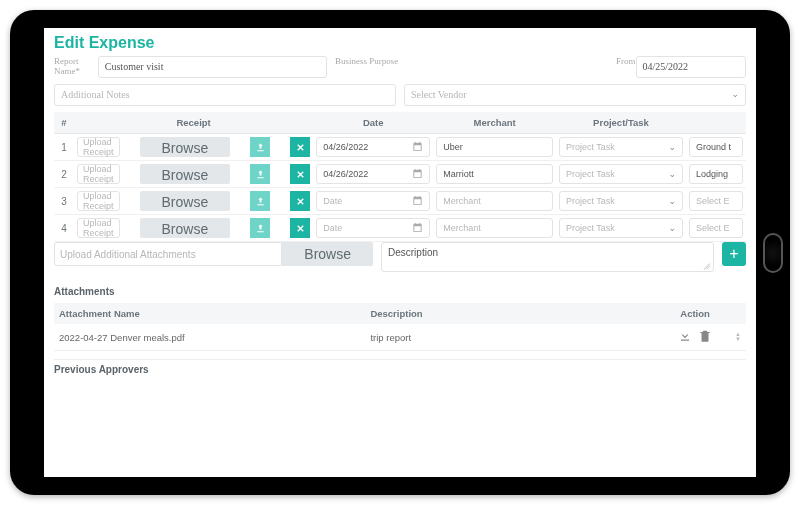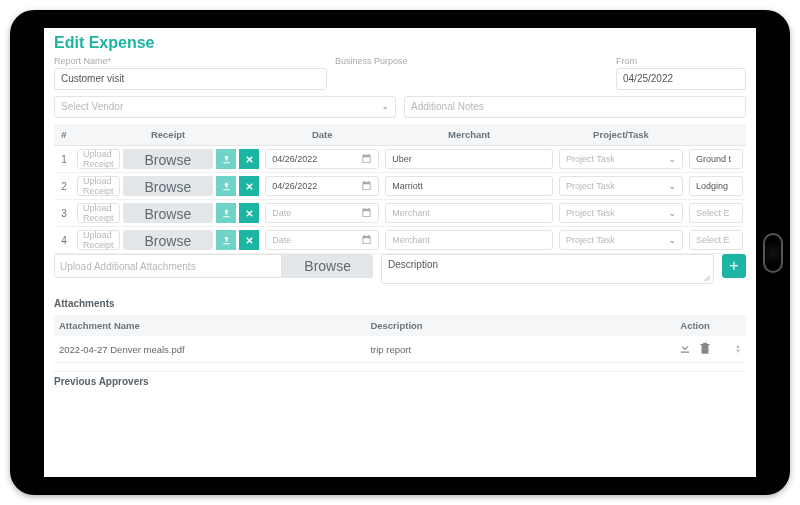--- a/index.html
+++ b/index.html
@@ -14,36 +14,36 @@
     width: 20px; height: 40px; border-radius: 10px; border: 2px solid #555;
     background: radial-gradient(circle at 50% 50%, #111 0%, #000 70%);
   }
   .screen {
     width: 100%; height: 100%; background: #fff; overflow: hidden;
     position: relative; font-size: 10px; color: #6c757d;
   }
   .content { padding: 6px 10px 0 10px; }
   .title { color: #1cb5a3; font-weight: 600; font-size: 16px; margin-bottom: 4px; }
   .row { display: flex; gap: 8px; margin-bottom: 6px; }
-  .field { flex: 1; display: flex; flex-direction: column; }
+  .field { flex: 1; display: flex; flex-direction: row; font-family: Liberation Serif, serif; }
   .field.small { flex: 0 0 130px; }
   .label { font-size: 9px; color: #aaa; margin-bottom: 2px; }
   .input, .select, .textarea {
     border: 1px solid #e3e3e3; border-radius: 3px; padding: 4px 6px;
     font-size: 10px; color: #555; background: #fff; width: 100%; height: 22px;
     display: flex; justify-content: space-between;
   }
   .input.placeholder, .select.placeholder { color: #b7b7b7; }
   .textarea { height: 30px; align-items: flex-start; resize: none; position: relative; }
   .chev { font-size: 9px; color: #888; }
   .table { width: 100%; border-collapse: collapse; margin-top: 2px; }
   .table th { background: #f4f6f7; color: #6c757d; font-weight: 600; font-size: 9.5px; padding: 5px 4px; border-bottom: 1px solid #e6e6e6; text-align: center; }
   .table td { padding: 3px 3px; border-bottom: 1px solid #f0f0f0; vertical-align: middle; }
   .num { text-align: center; width: 20px; }
-  .receipt-cell { display: flex; align-items: center; gap: 3px; }
+  .receipt-cell { display: flex; align-items: center; gap: 20px; }
   .upload-box { flex: 1; border: 1px solid #e3e3e3; border-radius: 3px; padding: 3px 5px; font-size: 9px; color: #b7b7b7; height: 20px; display: flex; align-items: center; }
   .browse-btn { background: #e4e7e9; color: #5f6b72; border: none; padding: 3px 22px; font-size: 14px; border-radius: 2px; height: 20px; cursor: pointer; }
   .icon-btn { width: 20px; height: 20px; background: #1cb5a3; color: #fff; display: inline-flex; align-items: center; justify-content: center; border: none; cursor: pointer; }
   .icon-btn.light { background: #6fd4c8; }
   .icon-btn svg { width: 11px; height: 11px; fill: #fff; }
   .date-cell, .merch-cell { display: flex; align-items: center; }
   .date-cell .input, .merch-cell .input, .proj-cell .select, .exp-cell .select { height: 20px; font-size: 9px; }
   .date-cell .cal { margin-left: -18px; z-index: 1; color: #aaa; font-size: 10px; pointer-events: none; }
   .proj-cell, .exp-cell { display: flex; }
   .exp-col { width: 60px; }
@@ -90,29 +90,29 @@
         <div class="field small">
           <span class="label">From</span>
           <div class="input">
               <span>04/25/2022</span>
             </div>
         </div>
       </div>
 
       <div class="row">
         <div class="field">
+          <div class="input placeholder">
+              <span>Additional Notes</span>
+            </div>
+        </div>
+        <div class="field">
           <div class="select placeholder">
             <span>Select Vendor</span>
               <span class="chev">⌄</span>
           </div>
-        </div>
-        <div class="field">
-          <div class="input placeholder">
-              <span>Additional Notes</span>
-            </div>
         </div>
       </div>
 
       <table class="table">
         <thead>
           <tr>
             <th class="num">#</th>
             <th style="width:180px">Receipt</th>
             <th style="width:120px">Date</th>
             <th>Merchant</th>

